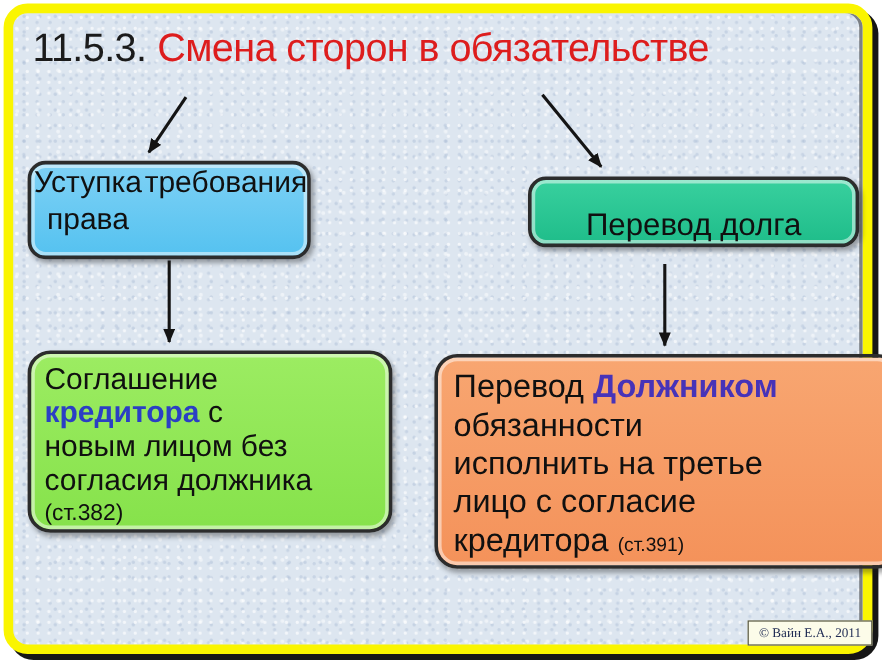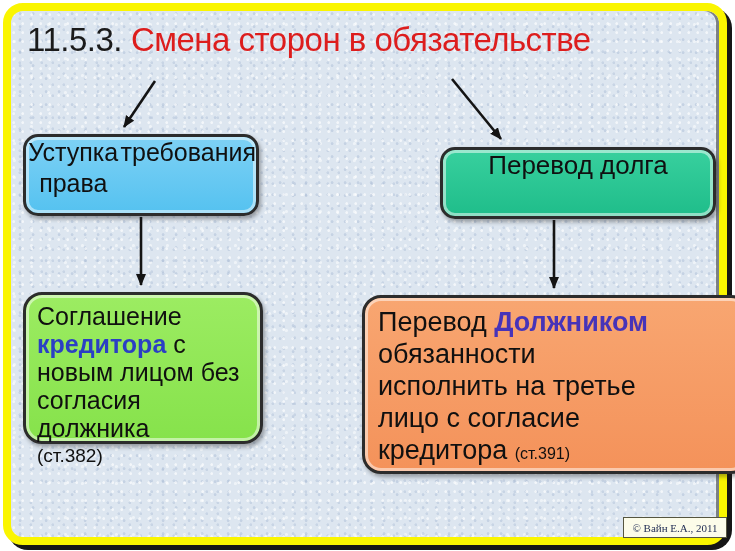--- a/index.html
+++ b/index.html
@@ -18,24 +18,24 @@
   .title{position:absolute;left:16px;top:10px;width:680px;font-size:33px;letter-spacing:-.5px;
     color:#1b1b1b;white-space:nowrap;}
   .title .t-num{margin-right:9px;}
   .title .t-red{color:#DD1D1D;}
   .arrows{position:absolute;left:0;top:0;pointer-events:none;}
   .box{position:absolute;box-sizing:border-box;border:3px solid #2C2C2C;color:#101010;
     box-shadow:inset 0 0 0 3px rgba(255,255,255,.5), 2px 3px 4px rgba(30,30,30,.38);}
   .box.blue{left:12px;top:123px;width:236px;height:82px;border-radius:15px;
     background:linear-gradient(#7ed1f5,#55c2f0);font-size:25px;line-height:31px;
     display:flex;flex-direction:row;justify-content:center;text-align:center;}
-  .box.teal{left:429px;top:136px;width:276px;height:72px;border-radius:15px;
+  .box.teal{left:429px;top:136px;width:276px;height:59px;border-radius:15px;
     background:linear-gradient(#38d09e,#1fbd8a);font-size:26px;
-    display:flex;align-items:flex-start;justify-content:center;text-align:center;}
-  .box.green{left:12px;top:281px;width:240px;height:152px;border-radius:19px;
+    display:flex;align-items:flex-end;justify-content:center;text-align:center;}
+  .box.green{left:12px;top:281px;width:304px;height:152px;border-radius:19px;
     background:linear-gradient(#9cec62,#86e24b);font-size:25px;line-height:28px;
     padding:7px 10px 0 11px;}
   .box.orange{left:351px;top:284px;width:388px;height:179px;border-radius:19px;
     background:linear-gradient(#f8a671,#f4925a);font-size:27px;line-height:32px;
     padding:8px 10px 0 13px;}
   .hl-blue{color:#2B3FC4;font-weight:bold;}
   .hl-purple{color:#4733B8;font-weight:bold;}
   .ref{font-size:19px;}
   .ref-inline{font-size:16px;}
   .copyright{position:absolute;left:612px;top:506px;width:104px;height:21px;box-sizing:border-box;

